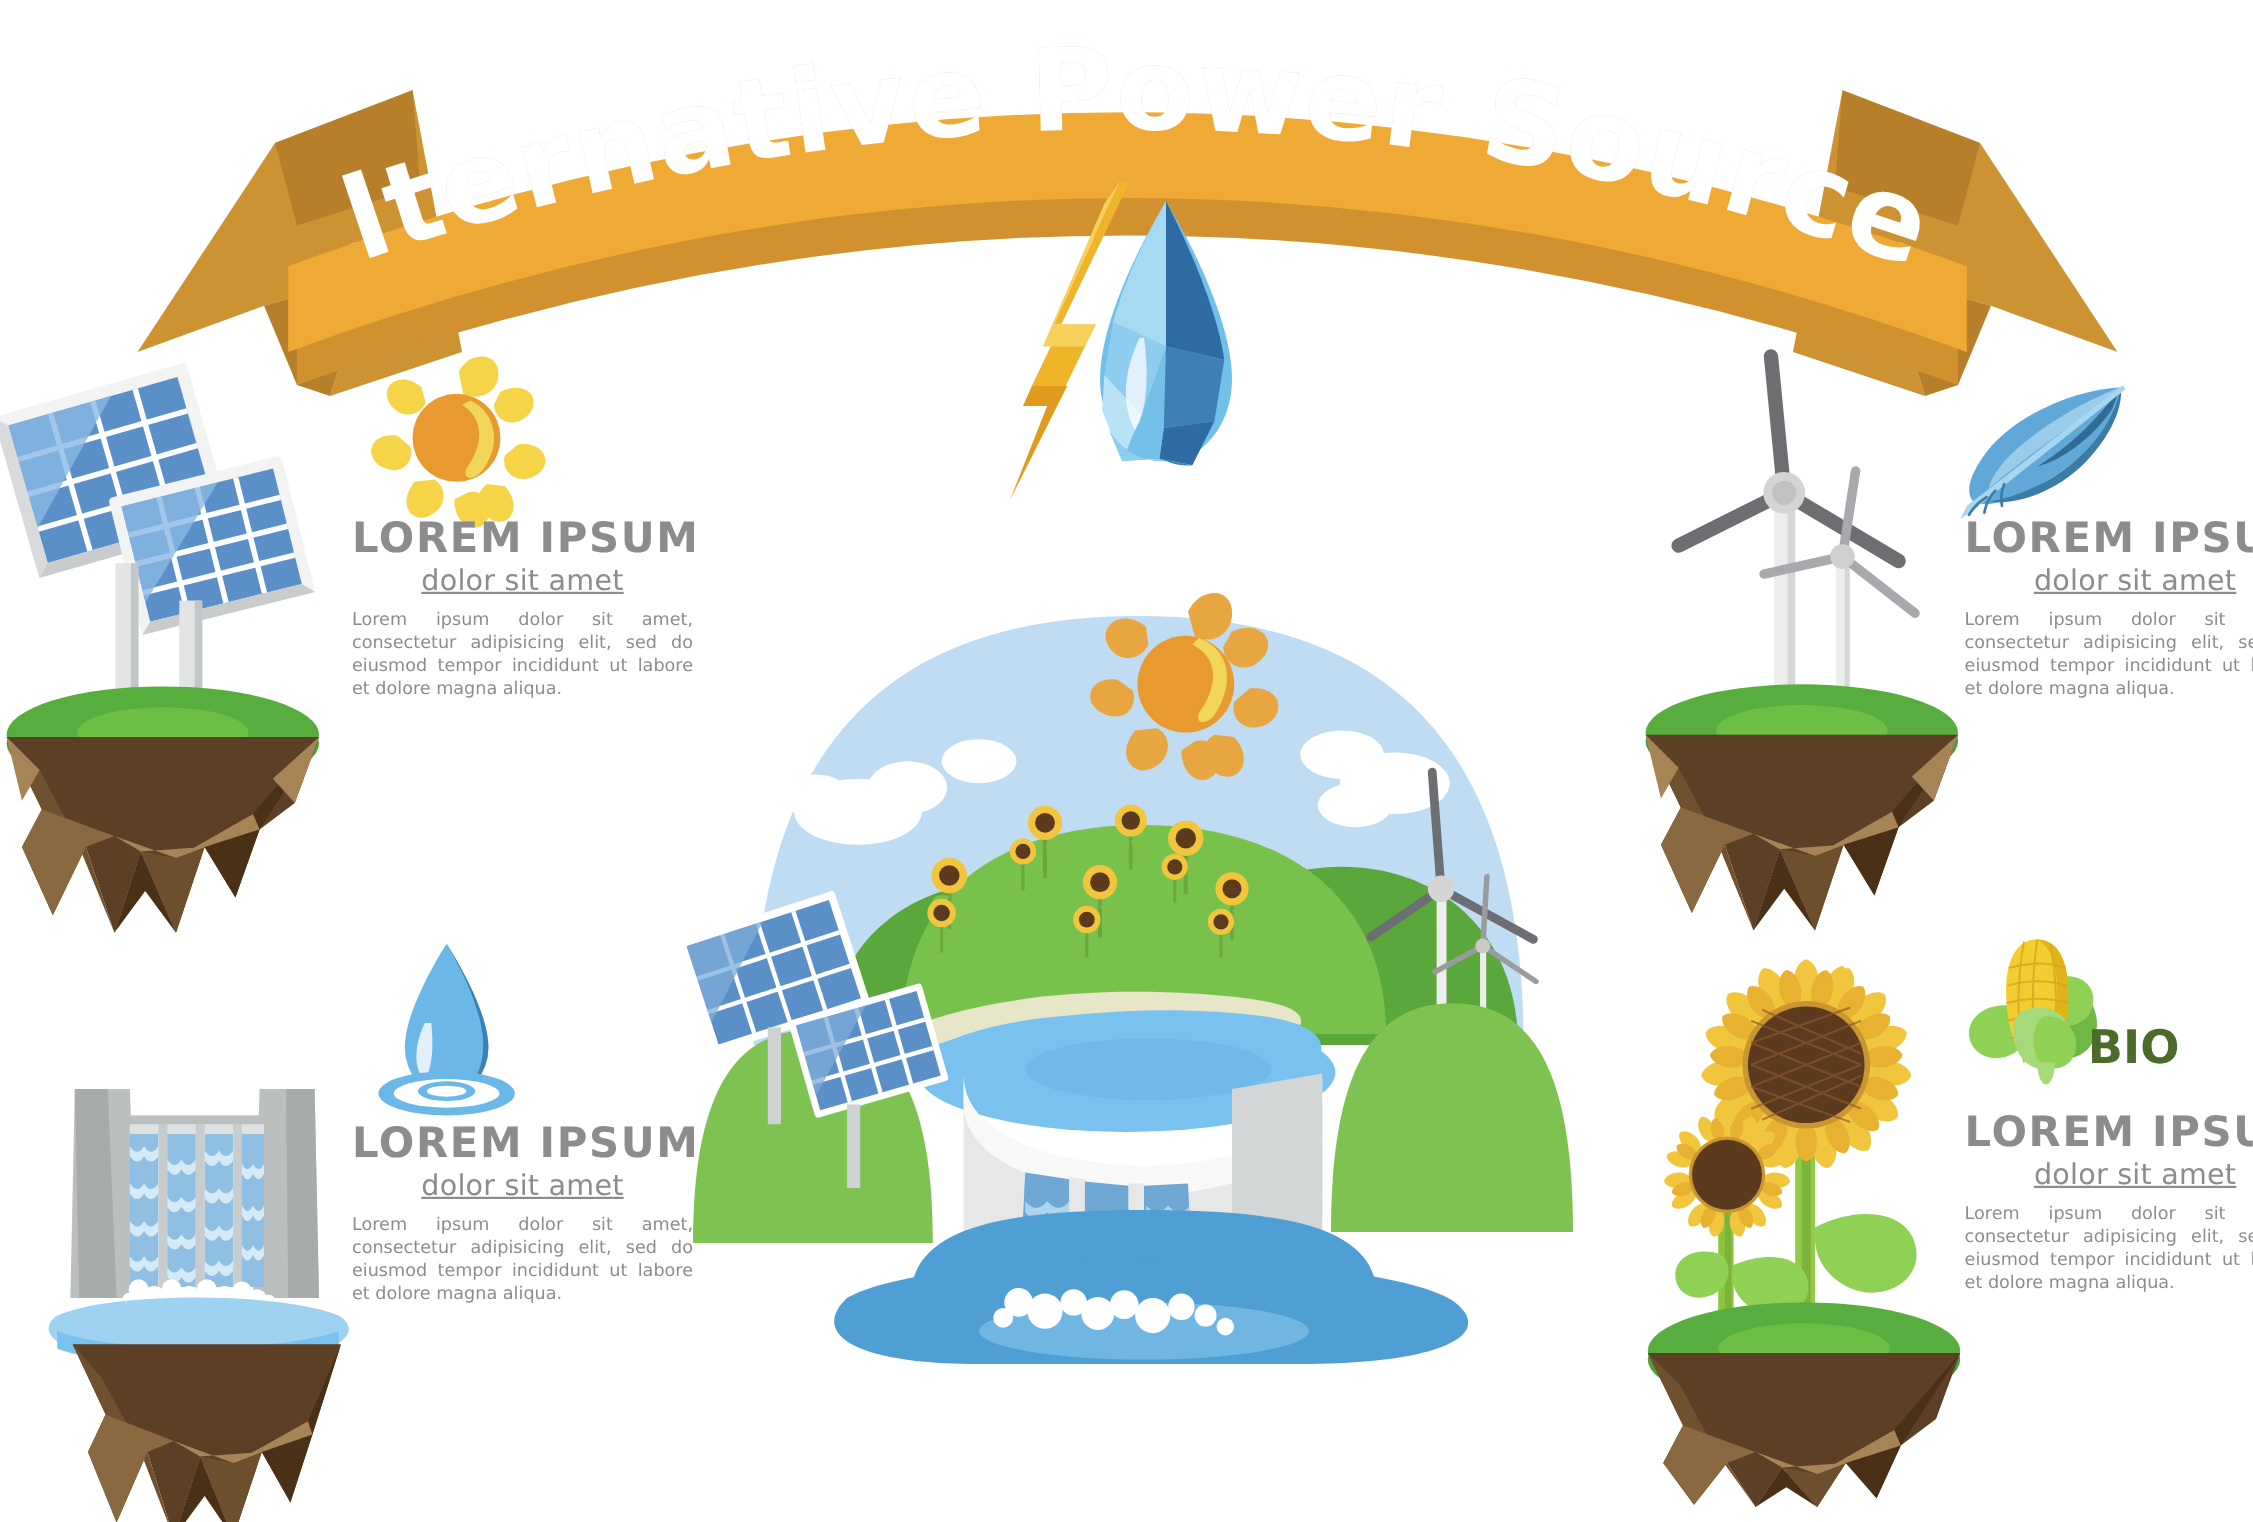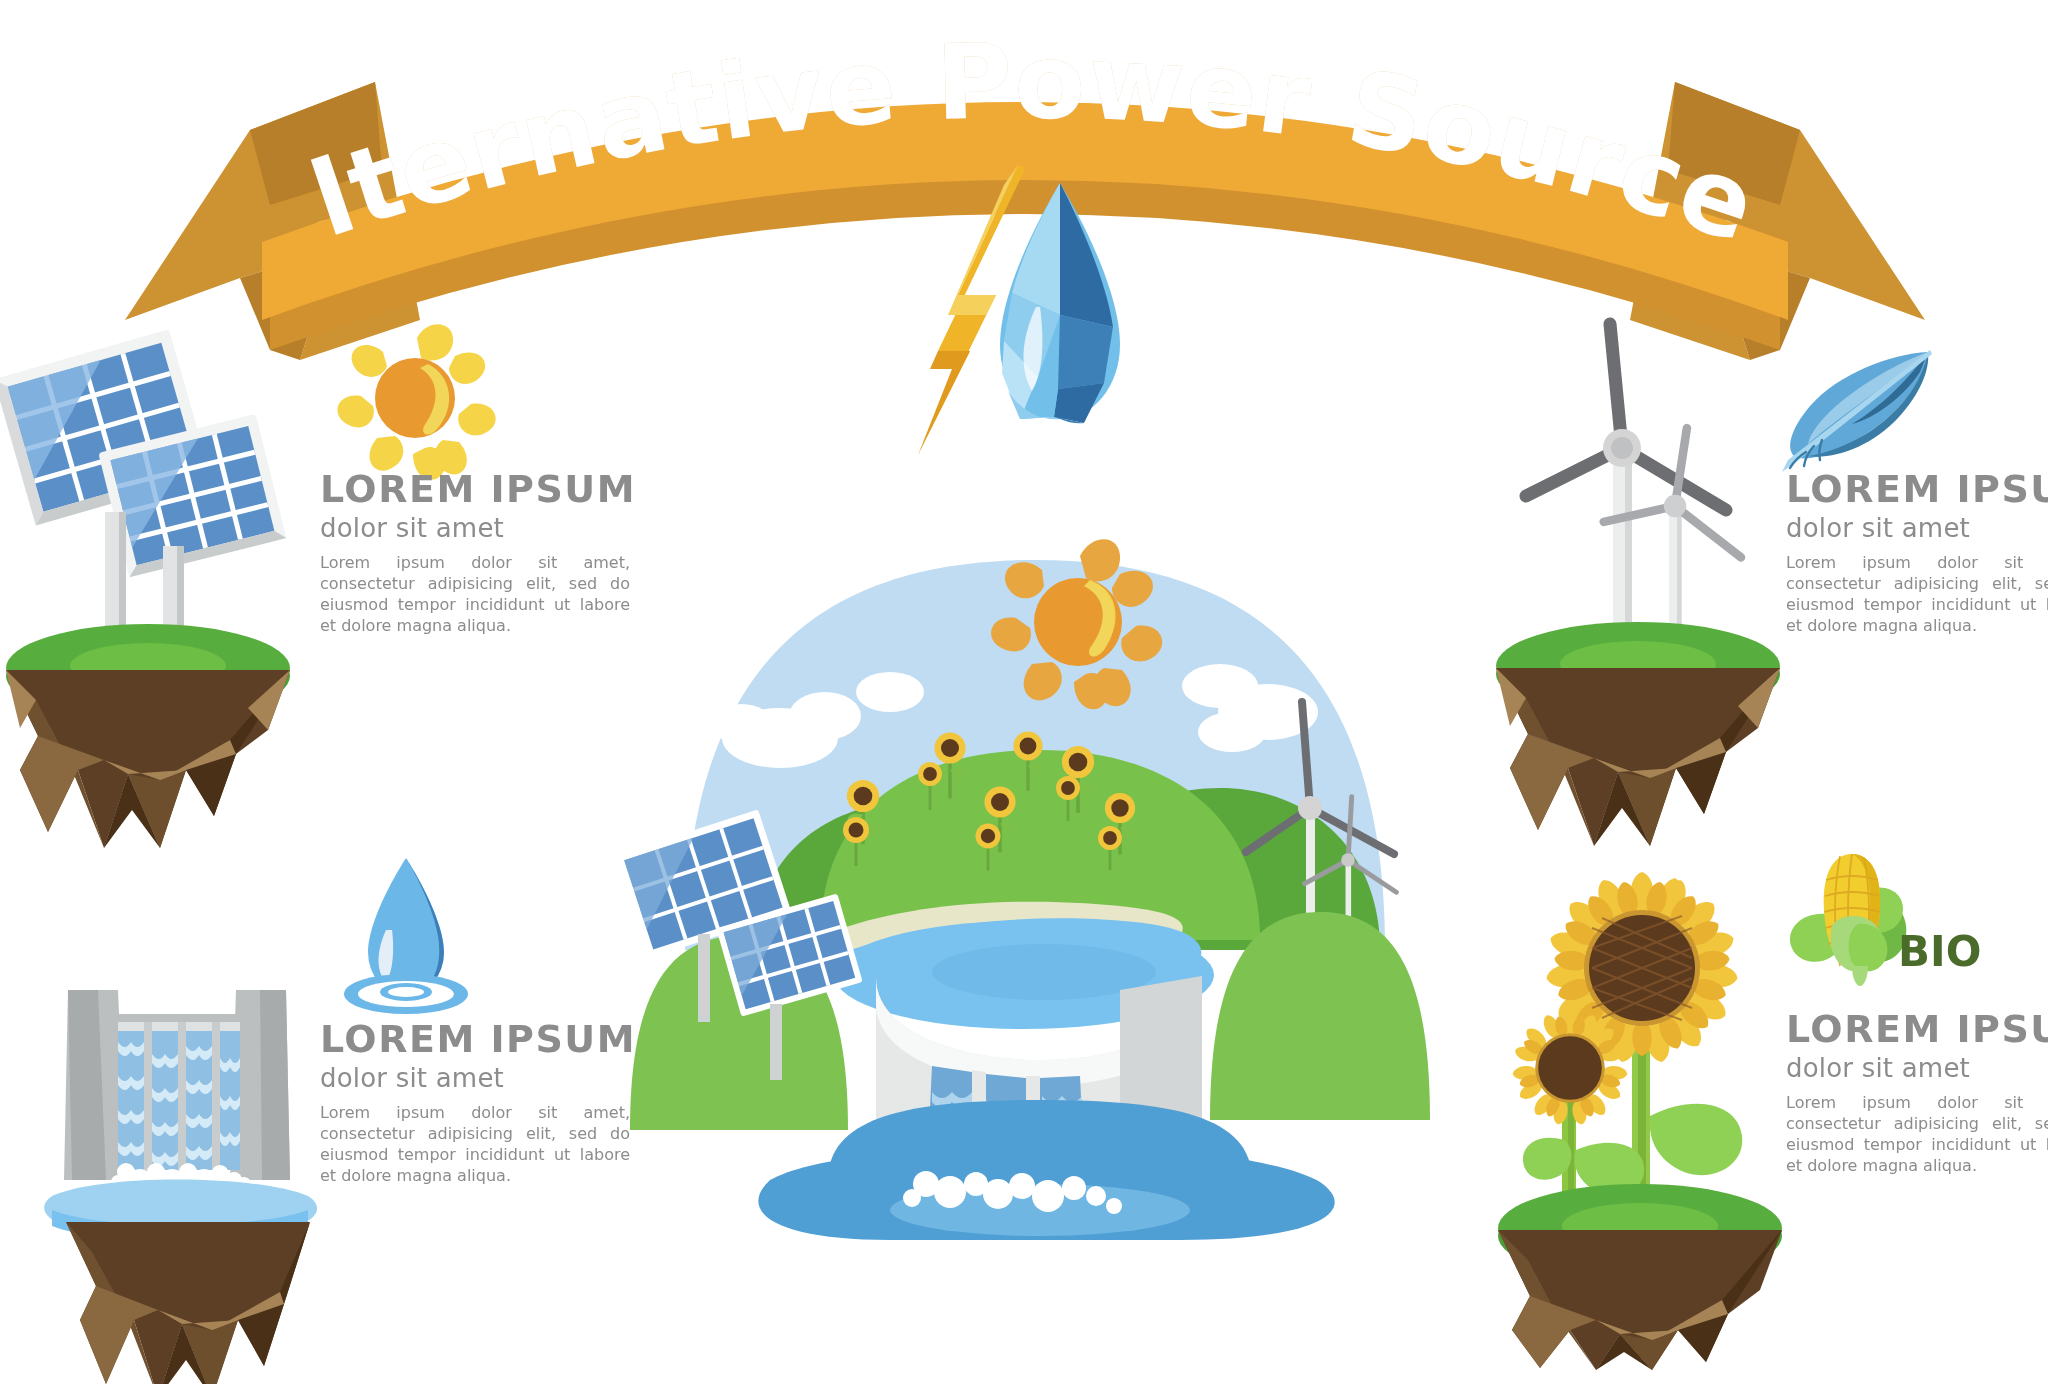--- a/index.html
+++ b/index.html
@@ -33,22 +33,24 @@
     color:#8c8c8c;
     letter-spacing:1.5px;
     text-align:right;
     line-height:1.05;
     white-space:nowrap;
   }
   .sec-sub {
     font-family:"DejaVu Sans", sans-serif;
     font-size:26px;
     color:#8c8c8c;
+    text-align:center;
     margin-top:3px;
     letter-spacing:.2px;
+    text-decoration:underline;
   }
   .sec-body {
     font-family:"DejaVu Sans", sans-serif;
     font-size:16px;
     line-height:1.32;
     color:#8c8c8c;
     text-align:justify;
     text-align-last:left;
     margin-top:9px;
   }

